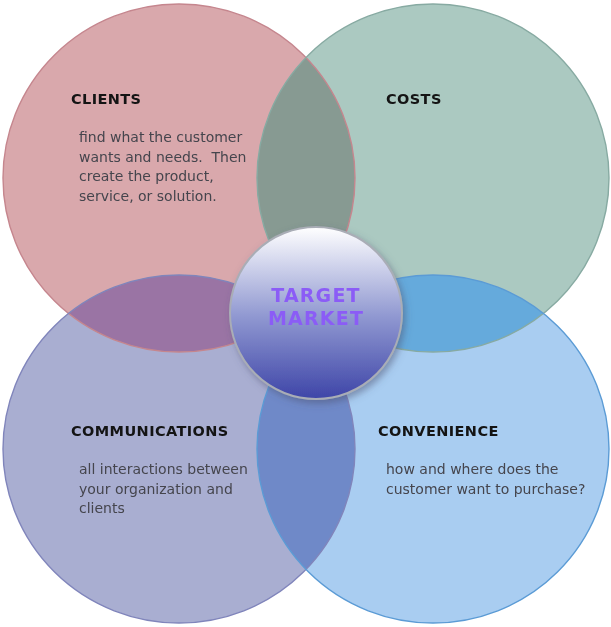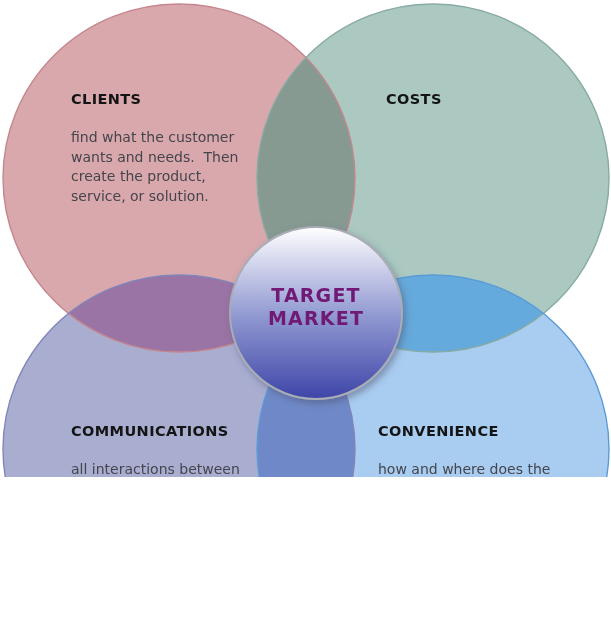--- a/index.html
+++ b/index.html
@@ -1,45 +1,45 @@
 <!DOCTYPE html>
 <html><head>
 <meta charset="utf-8">
 <style>
   html,body { margin:0; padding:0; background:#ffffff; }
   #stage {
-    position:relative; width:611px; height:477px; background:#ffffff;
+    position:relative; width:611px; height:627px; background:#ffffff;
     font-family:"DejaVu Sans","Liberation Sans",sans-serif; overflow:hidden;
   }
   #venn-svg { position:absolute; left:0; top:0; }
   .section { position:absolute; z-index:5; }
   .section h2 {
     margin:0 0 20px 0;
     font:bold 14.5px/18px "DejaVu Sans","Liberation Sans",sans-serif;
     letter-spacing:.4px; color:#141414; white-space:pre;
   }
   .section p {
-    margin:0;
+    margin:8px;
     font:14px/19.5px "DejaVu Sans","Liberation Sans",sans-serif;
     color:#45454d; white-space:pre;
   }
   #sec-clients        { left:71px;  top:90px;  }
   #sec-costs          { left:386px; top:90px;  }
   #sec-communications { left:71px;  top:422px; }
   #sec-convenience    { left:378px; top:422px; }
   #ball-label {
     position:absolute; z-index:10; left:229px; top:227px;
     width:174px; height:174px;
     display:flex; align-items:center; justify-content:center;
     pointer-events:none;
   }
   #ball-label span {
     display:block; transform:translateY(-7px);
     font:bold 19px/23px "DejaVu Sans","Liberation Sans",sans-serif;
-    letter-spacing:1.2px; color:#701a75; text-align:center; white-space:pre;
+    letter-spacing:1.2px; color:#8b5cf6; text-align:center; white-space:pre;
   }
 </style>
 </head>
 <body>
 
 <div id="stage">
 
   <svg id="venn-svg" width="611" height="627" viewBox="0 0 611 627">
     <defs>
       <clipPath id="clipTL">

